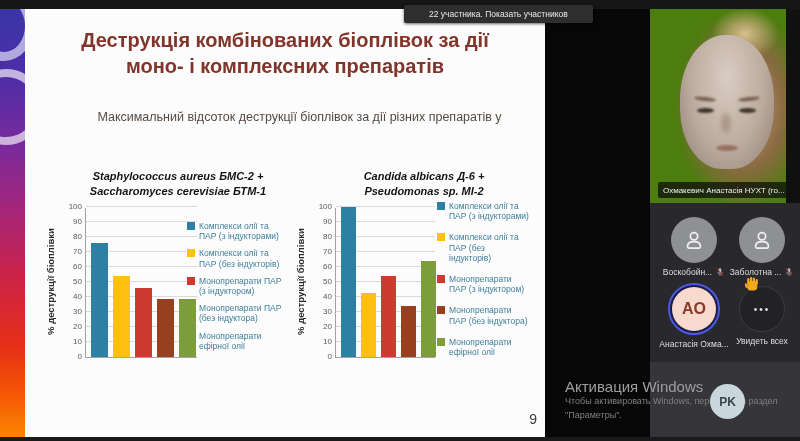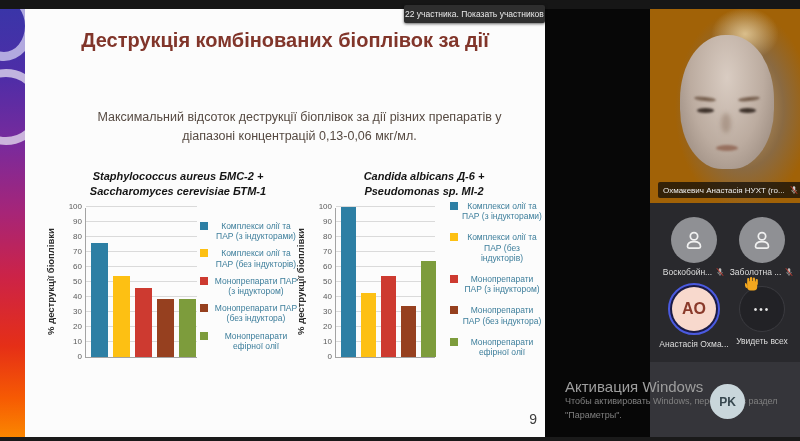--- a/index.html
+++ b/index.html
@@ -3,21 +3,21 @@
 <meta charset="utf-8">
 <style>
   * { margin:0; padding:0; box-sizing:border-box; }
   html,body { width:800px; height:441px; overflow:hidden; background:#000; }
   body { font-family:"Liberation Sans", sans-serif; position:relative; }
   .screen { position:absolute; inset:0; width:800px; height:441px; background:#101010; }
 
   
   .topbar { position:absolute; left:0; top:0; width:800px; height:9px; background:#161616; }
   .tooltip { position:absolute; left:404px; top:5px; background:#2e2e2e; color:#e9e9e9;
-             font-size:8.5px; padding:4px 1px; border-radius:2px; white-space:nowrap; z-index:8;
+             font-size:8.5px; padding:4px 25px; border-radius:2px; white-space:nowrap; z-index:8;
              box-shadow:0 1px 3px rgba(0,0,0,.6); }
 
   
   .strip { position:absolute; left:0; top:9px; width:25px; height:432px; overflow:hidden;
            background:linear-gradient(180deg,#3a35a8 0%,#4f2da7 16%,#7b2a9b 32%,#a62578 47%,#cc2347 62%,#e52f17 78%,#f65a03 90%,#fb8b00 100%); }
   .ring { position:absolute; left:-32px; top:60px; width:76px; height:76px; border:8px solid rgba(232,226,242,.75); border-radius:50%; }
   .petal { position:absolute; left:-26px; top:-18px; width:60px; height:70px; border:9px solid rgba(205,200,238,.8); border-radius:50%; }
 
   
   .slide { position:absolute; left:25px; top:9px; width:520px; height:428px; background:#fcfcfc; }
@@ -37,31 +37,31 @@
   .ylabel { position:absolute; width:150px; left:-78px; top:115px; transform:rotate(-90deg);
             font-size:9.5px; font-weight:bold; color:#2b2b2b; text-align:center; }
   .plot { position:absolute; top:47px; left:32px; width:112px; height:150px;
           border-left:1px solid #a3a3a3; border-bottom:1px solid #a3a3a3; }
   .c2 .plot { width:100px; }
   .grid { position:absolute; left:0; width:100%; height:1px; background:#dadada; }
   .tick { position:absolute; left:-25px; width:21px; text-align:right; font-size:8px; color:#5a5a5a; }
   .bars { position:absolute; left:5px; bottom:0; display:flex; align-items:flex-end; gap:5px; z-index:2; }
   .bar { width:17px; }
   .c2 .bar { width:15px; }
-  .legend { position:absolute; left:147px; top:60px; width:100px;text-align:center; }
+  .legend { position:absolute; left:134px; top:60px; width:100px; }
   .c2 .legend { top:40px; width:92px; }
   .legend-item { display:flex; gap:4px; margin-bottom:7px; }
   .c2 .legend-item { margin-bottom:11px; }
   .sw { width:8px; height:8px; flex:none; margin-top:1px; }
   .lt { font-size:8.5px; line-height:1.2; color:#3d7e9b; }
 
   
   .black-col { position:absolute; left:545px; top:9px; width:105px; height:428px; background:#070707; }
 
-  .video { position:absolute; left:650px; top:9px; width:150px; height:194px; background:#a16207; overflow:hidden; }
+  .video { position:absolute; left:650px; top:9px; width:136px; height:194px; background:#4d7c0f; overflow:hidden; }
   .hair { position:absolute; left:8px; top:-25px; width:170px; height:250px; border-radius:50%;
           background:radial-gradient(closest-side, #c2a171 0%, #8a6a42 48%, rgba(25,17,9,0) 80%); }
   .hair-hi { position:absolute; left:50px; top:-10px; width:90px; height:70px; border-radius:50%;
              background:radial-gradient(closest-side, rgba(226,200,150,.9), rgba(226,200,150,0) 75%); }
   .face { position:absolute; left:30px; top:26px; width:94px; height:134px; border-radius:48% 48% 45% 45%;
           background:radial-gradient(ellipse at 50% 32%, #d9ccc2 0%, #bcaca0 55%, #8f7f73 100%); }
   .brow { position:absolute; width:22px; height:4px; background:#77604f; border-radius:50%; filter:blur(1px); }
   .brow.l { left:44px; top:88px; transform:rotate(6deg); }
   .brow.r { left:88px; top:88px; transform:rotate(-6deg); }
   .eye { position:absolute; width:17px; height:5px; background:#3e322b; border-radius:50%; filter:blur(1px); }
@@ -112,24 +112,24 @@
   <div class="tooltip">22 участника. Показать участников</div>
 
   <div class="strip">
     <div class="petal"></div>
     <div class="ring"></div>
   </div>
 
   <div class="slide">
     <div class="slide-title">
       <div>Деструкція комбінованих біоплівок за дії</div>
+      <div>моно- і комплексних препаратів</div>
     </div>
     <div class="slide-subtitle">
       <div>Максимальний відсоток деструкції біоплівок за дії різних препаратів у</div>
-      <div>діапазоні концентрацій 0,13-0,06 мкг/мл.</div>
     </div>
 
     <div class="chart c1">
       <div class="chart-title">
           <div class="ctl">Staphylococcus aureus БМС-2 +</div>
           <div class="ctl">Saccharomyces cerevisiae БТМ-1</div>
         </div>
       <div class="ylabel">% деструкції біоплівки</div>
       <div class="plot">
           <div class="tick" style="bottom: -4px;">0</div>

